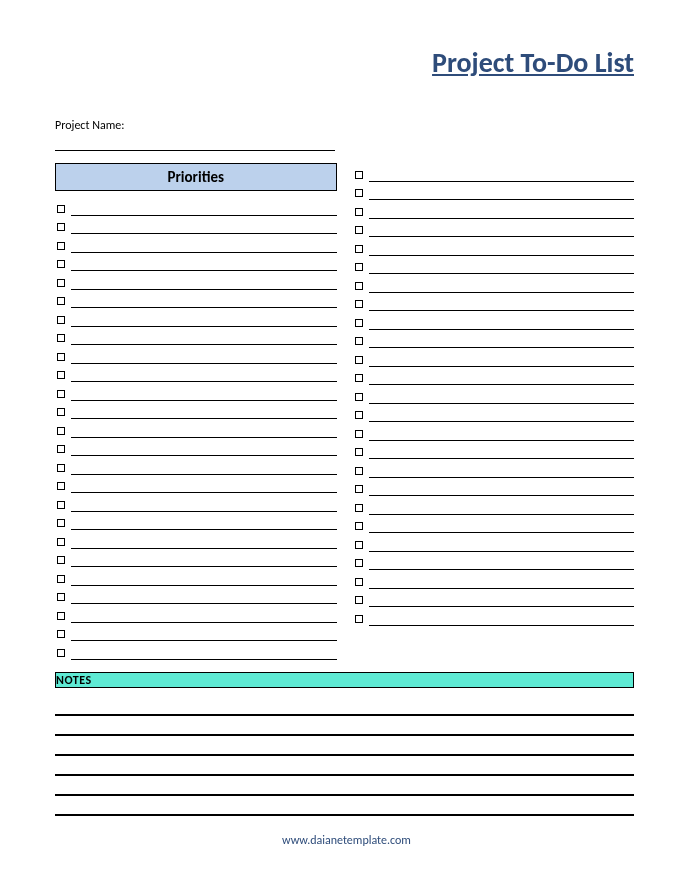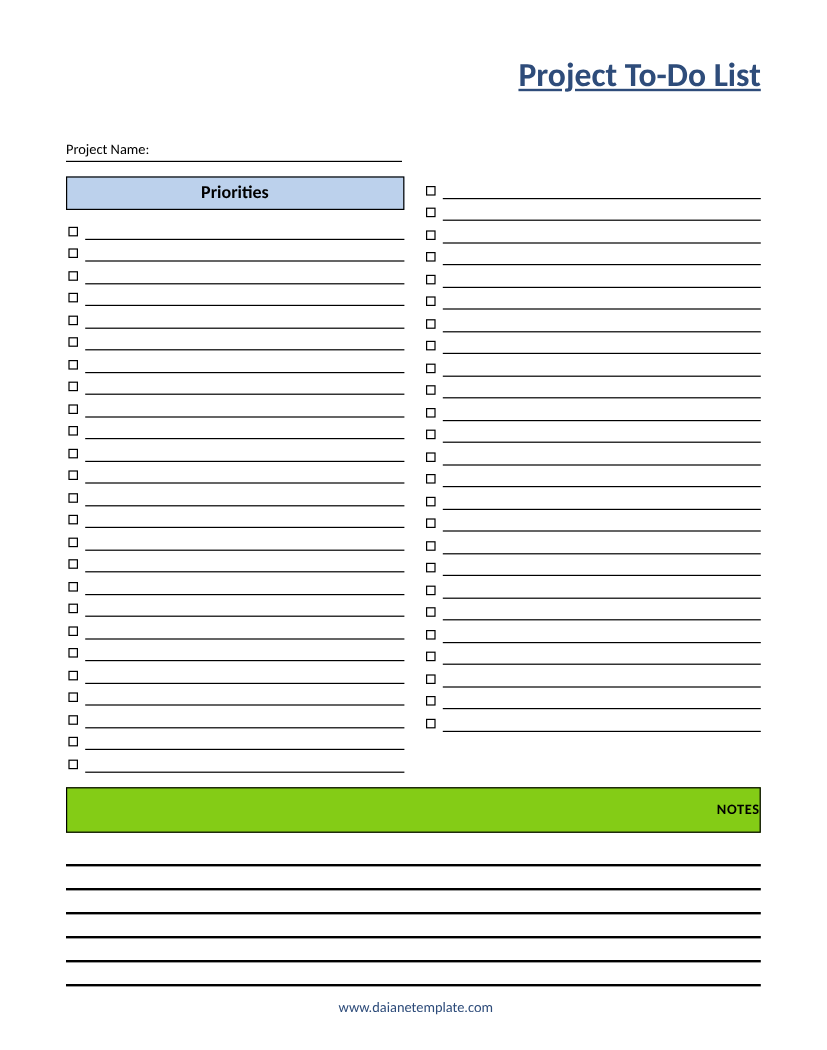--- a/index.html
+++ b/index.html
@@ -17,21 +17,21 @@
     font-weight: bold;
     color: #2e4c7a;
     text-decoration: underline;
     margin-bottom: 38px;
   }
   .project-name-row {
     display: flex;
     align-items: flex-end;
     width: 280px;
     border-bottom: 1.5px solid #000;
-    padding-bottom: 2px;
+    padding-bottom: 18px;
     margin-bottom: 12px;
     font-size: 12px;
     color: #000;
   }
   .project-name-row .value { flex: 1; margin-left: 4px; }
   .columns {
     display: flex;
     gap: 16px;
     margin-bottom: 12px;
   }
@@ -58,26 +58,26 @@
     margin-bottom: 3px;
     margin-left: 2px;
   }
   .check-line {
     flex: 1;
     border-bottom: 1.5px solid #000;
     margin-left: 6px;
     height: 100%;
   }
   .notes-header {
-    background: #84cc16;
+    background: #5eead4;
     border: 1.5px solid #000;
-    text-align: right;
+    text-align: left;
     font-weight: bold;
     font-size: 12px;
-    padding: 11px 0;
+    padding: 0 0;
     margin-top: 4px;
     margin-bottom: 8px;
     letter-spacing: 0.5px;
   }
   .note-line {
     border-bottom: 2px solid #000;
     height: 20px;
   }
   .footer {
     position: absolute;

